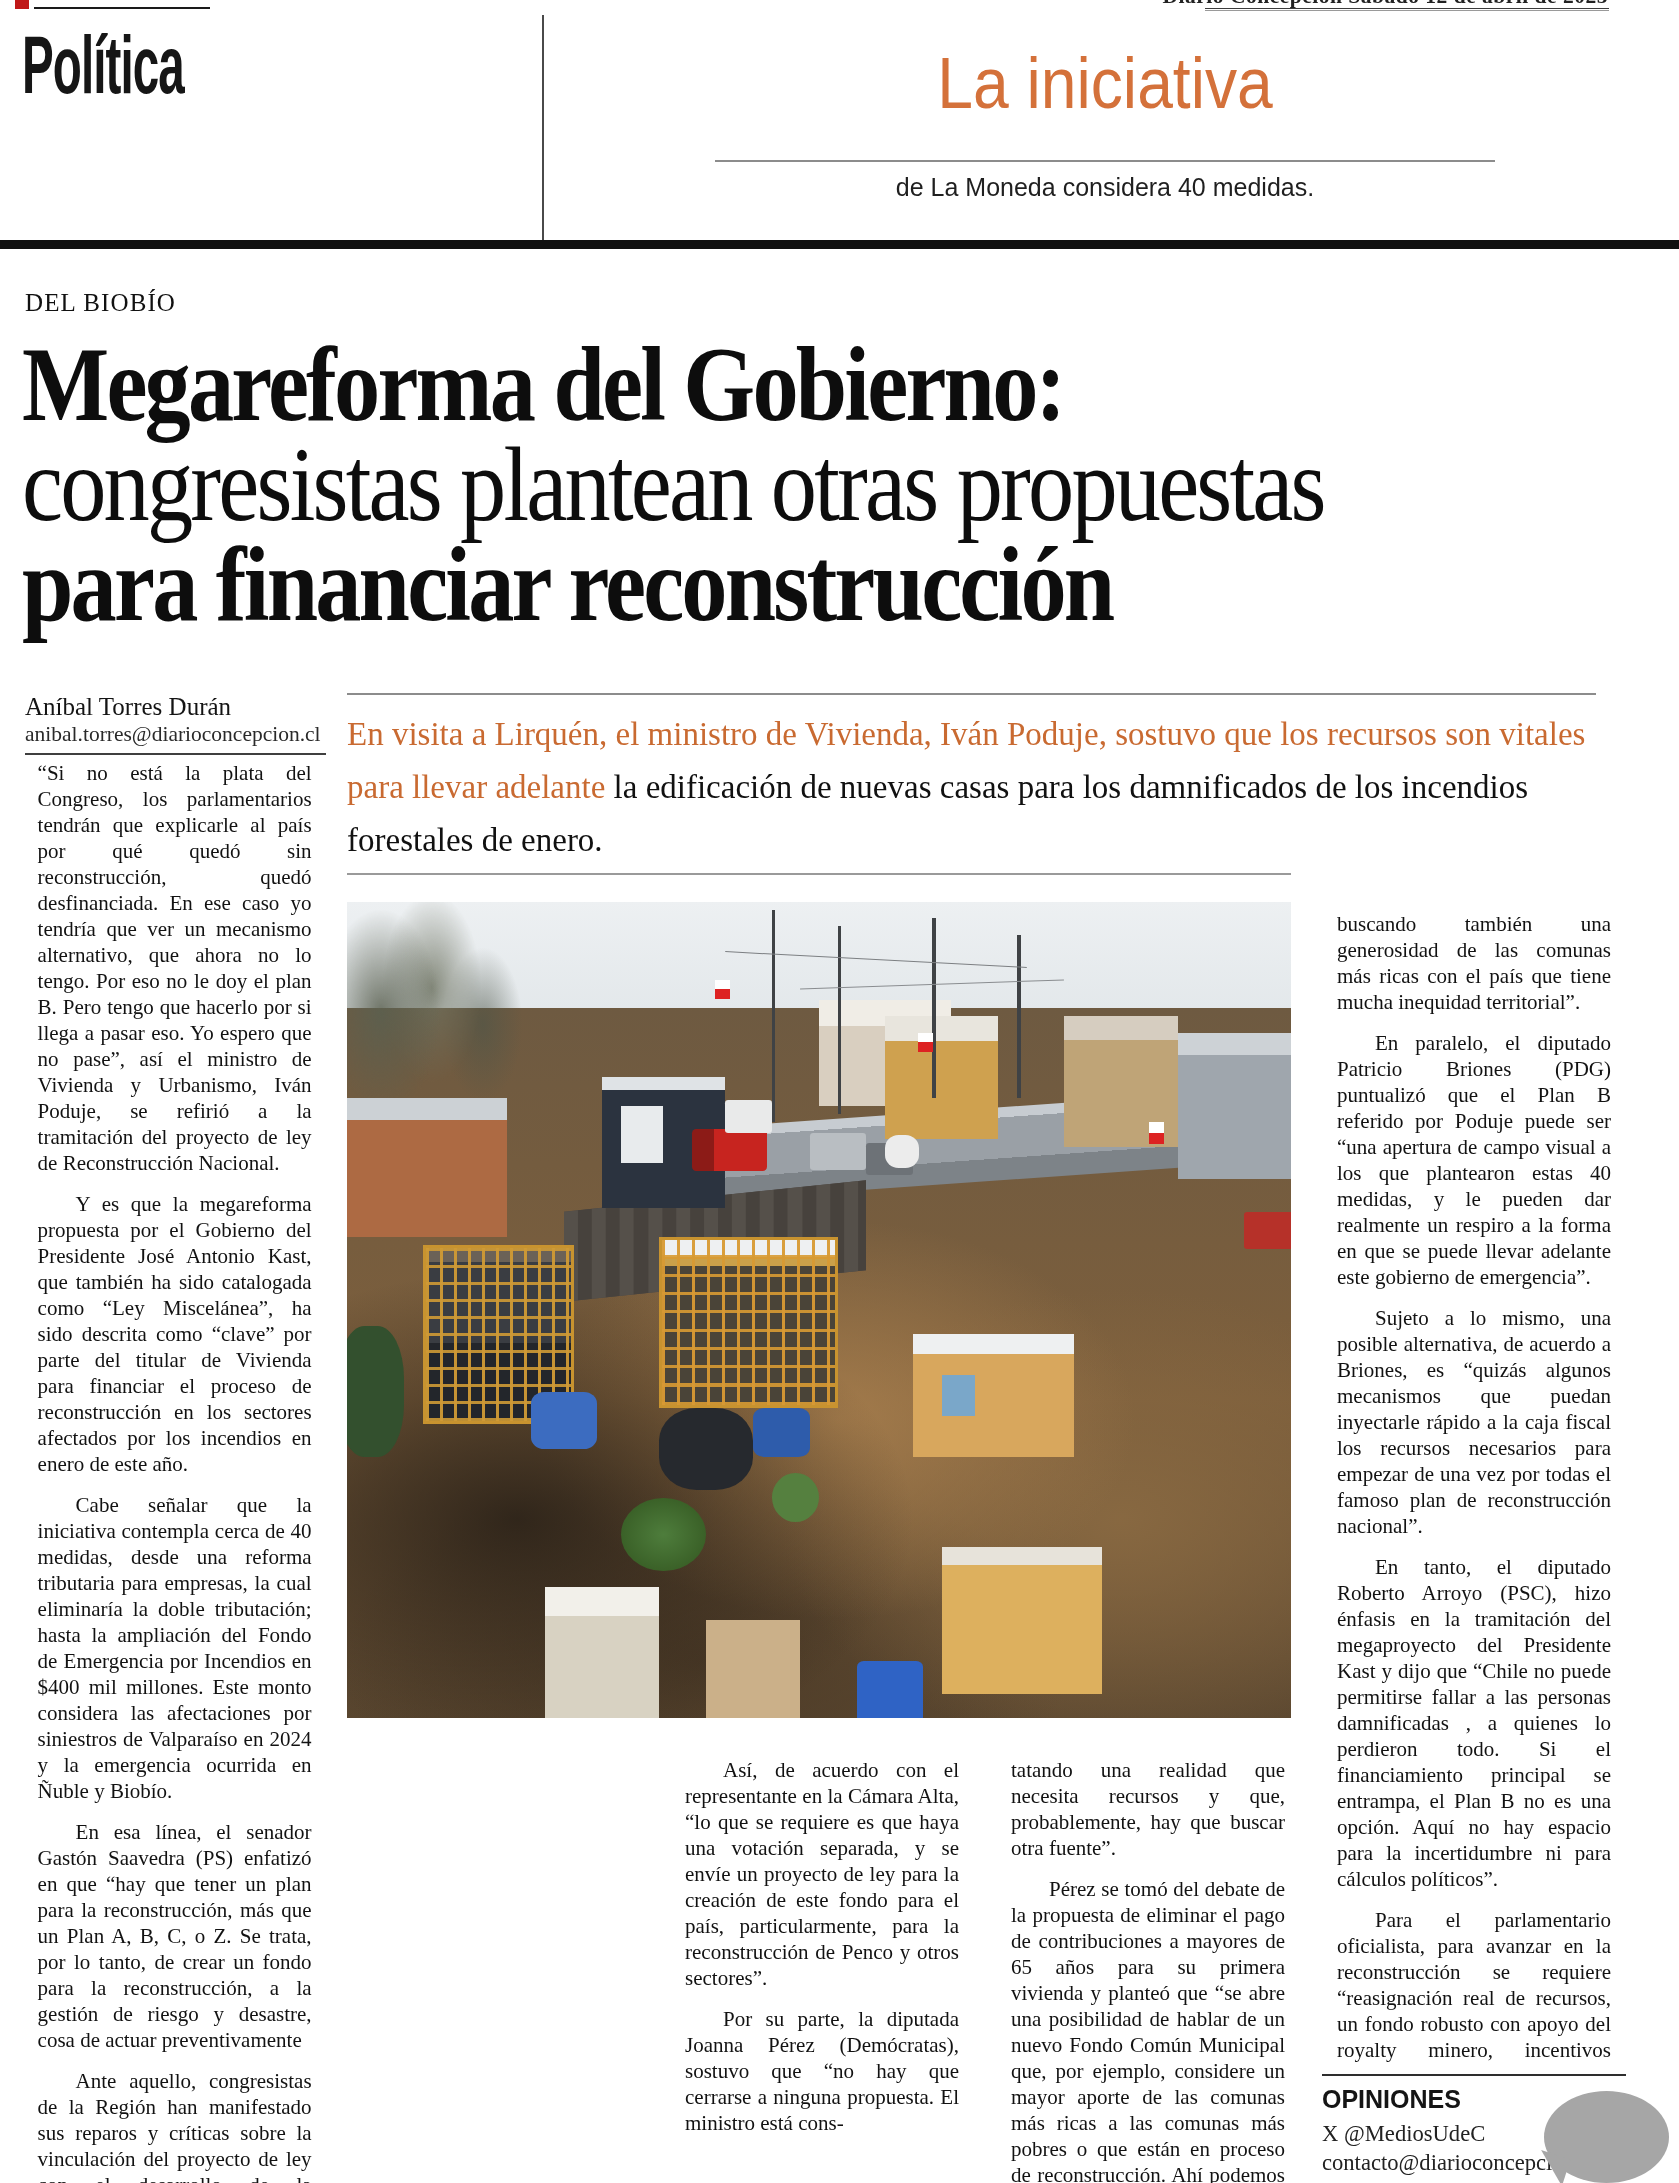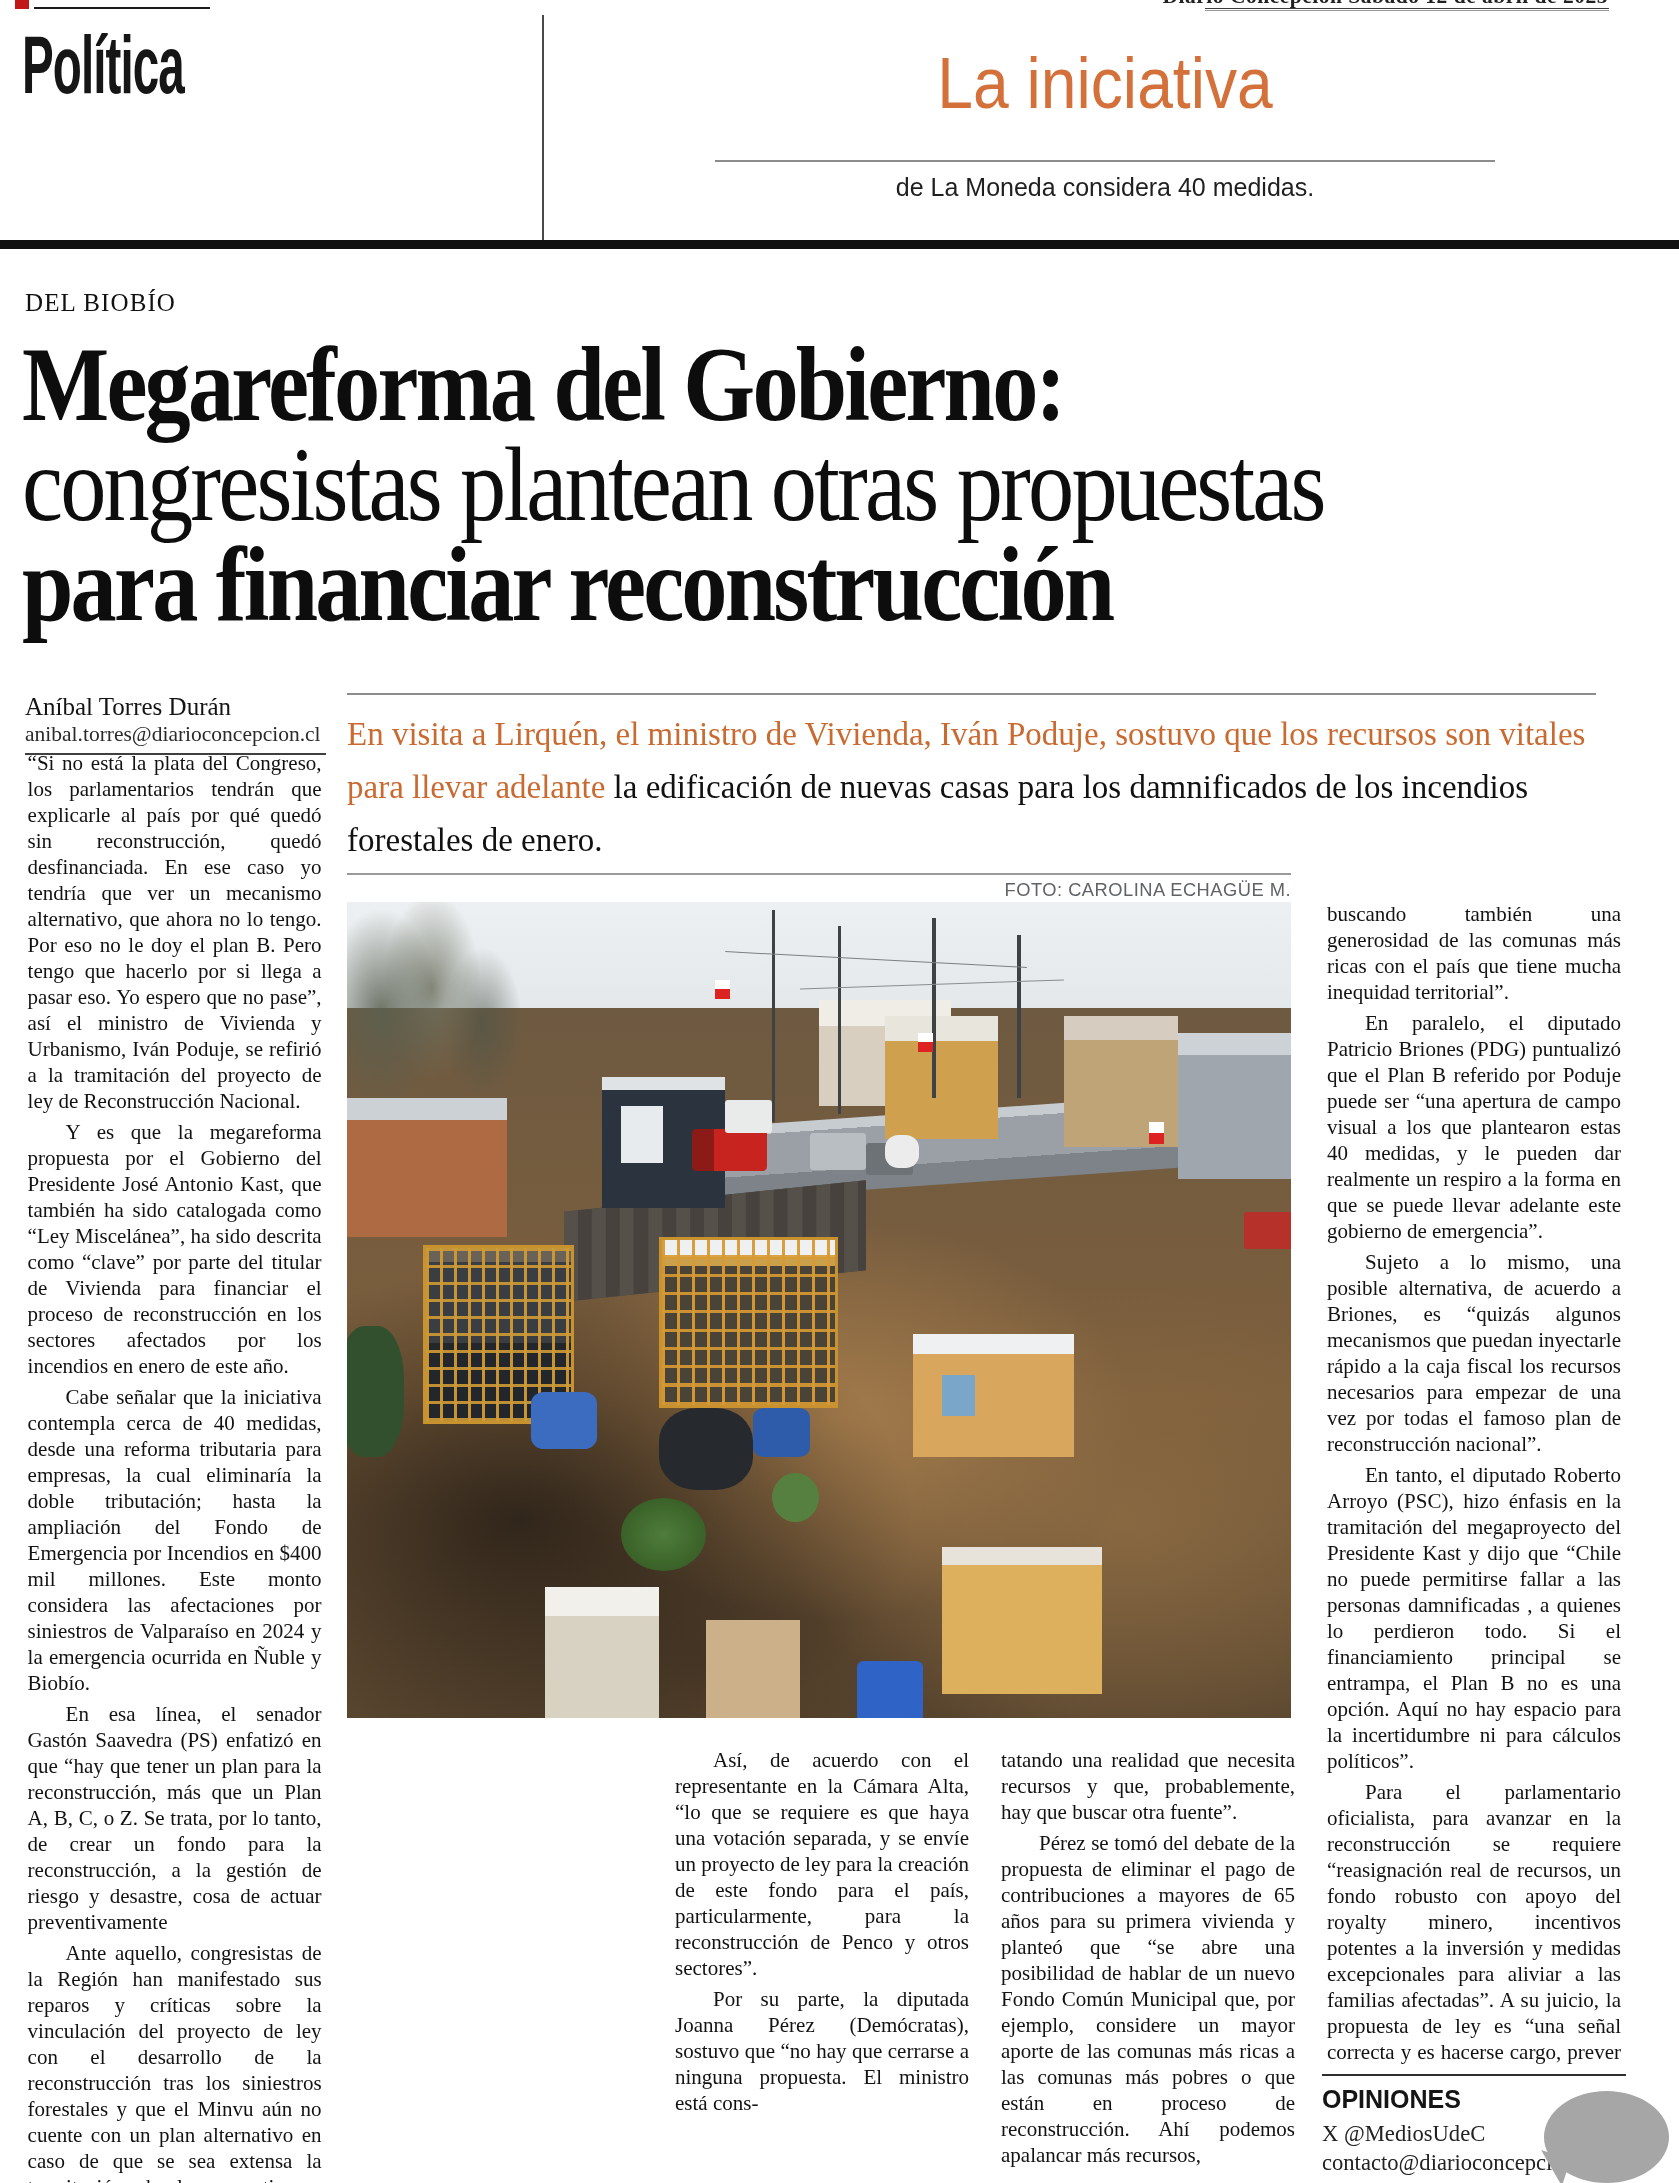--- a/index.html
+++ b/index.html
@@ -49,21 +49,21 @@
   #lead .hi{color:#c96a31;}
   #lead .rest{color:#111;}
   
   #photo-credit-rule{left:347px; top:873px; width:944px; height:1.6px; background:#9a9a9a;}
   #photo-credit{left:347px; top:879px; width:944px; text-align:right;
     font-family:"Liberation Sans",sans-serif; font-size:18.3px; color:#5f6368; letter-spacing:0.5px;}
   #photo{left:347px; top:902px; width:944px; height:816px; overflow:hidden; background:#7d5f3c;}
   #photo .p{position:absolute;}
   
   .col{font-size:21px; line-height:26px; text-align:justify; color:#121212; overflow:hidden;}
-  .col p{margin:5px; text-indent:38px;}
+  .col p{margin:15px; text-indent:38px;}
   .col p.cont{text-indent:0;}
   #left-col{left:22.6px; top:745px; width:304px; height:1438px;}
   #right-col{left:1322px; top:896px; width:304px; height:1173px;}
   #bot-col1{left:670px; top:1742px; width:304px; height:441px;}
   #bot-col2{left:996px; top:1742px; width:304px; height:441px;font-family:Liberation Serif, serif;}
   
   #op-rule{left:1322px; top:2074px; width:304px; height:2.2px; background:#2e2e2e;}
   #op-label{left:1322px; top:2085px; font-family:"Liberation Sans",sans-serif; font-weight:bold; font-size:25px; color:#151515;}
   #op-x{left:1322px; top:2121px; font-size:22.6px; color:#222;}
   #op-mail{left:1322px; top:2150px; font-size:22.6px; color:#222;}
@@ -94,21 +94,20 @@
   <div class="abs hl" id="hl3">para financiar reconstrucción</div>
 
   <div class="abs" id="byline-name">Aníbal Torres Durán</div>
   <div class="abs" id="byline-email">anibal.torres@diarioconcepcion.cl</div>
   <div class="abs" id="byline-rule"></div>
 
   <div class="abs" id="lead-rule"></div>
   <div class="abs" id="lead"><span class="hi">En visita a Lirquén, el ministro de Vivienda, Iván Poduje, sostuvo que los recursos son vitales para llevar adelante </span><span class="rest">la edificación de nuevas casas para los damnificados de los incendios forestales de enero.</span></div>
 
   <div class="abs" id="photo-credit-rule"></div>
-  <div class="abs" id="photo-credit">FOTO: CAROLINA ECHAGÜE M.</div>
 
   <div class="abs" id="photo">
 
     <div class="p" style="left:0;top:0;width:100%;height:15%;background:linear-gradient(#edf0f2,#e2e7ea);"></div>
     <div class="p" style="left:0;top:13%;width:100%;height:87%;
       background:
         radial-gradient(60% 50% at 18% 72%, rgba(38,30,22,.85), rgba(38,30,22,0) 70%),
         radial-gradient(45% 40% at 52% 58%, rgba(167,126,77,.9), rgba(167,126,77,0) 70%),
         radial-gradient(50% 45% at 82% 72%, rgba(138,106,66,.9), rgba(138,106,66,0) 72%),
         radial-gradient(55% 40% at 38% 92%, rgba(74,57,38,.9), rgba(74,57,38,0) 70%),

